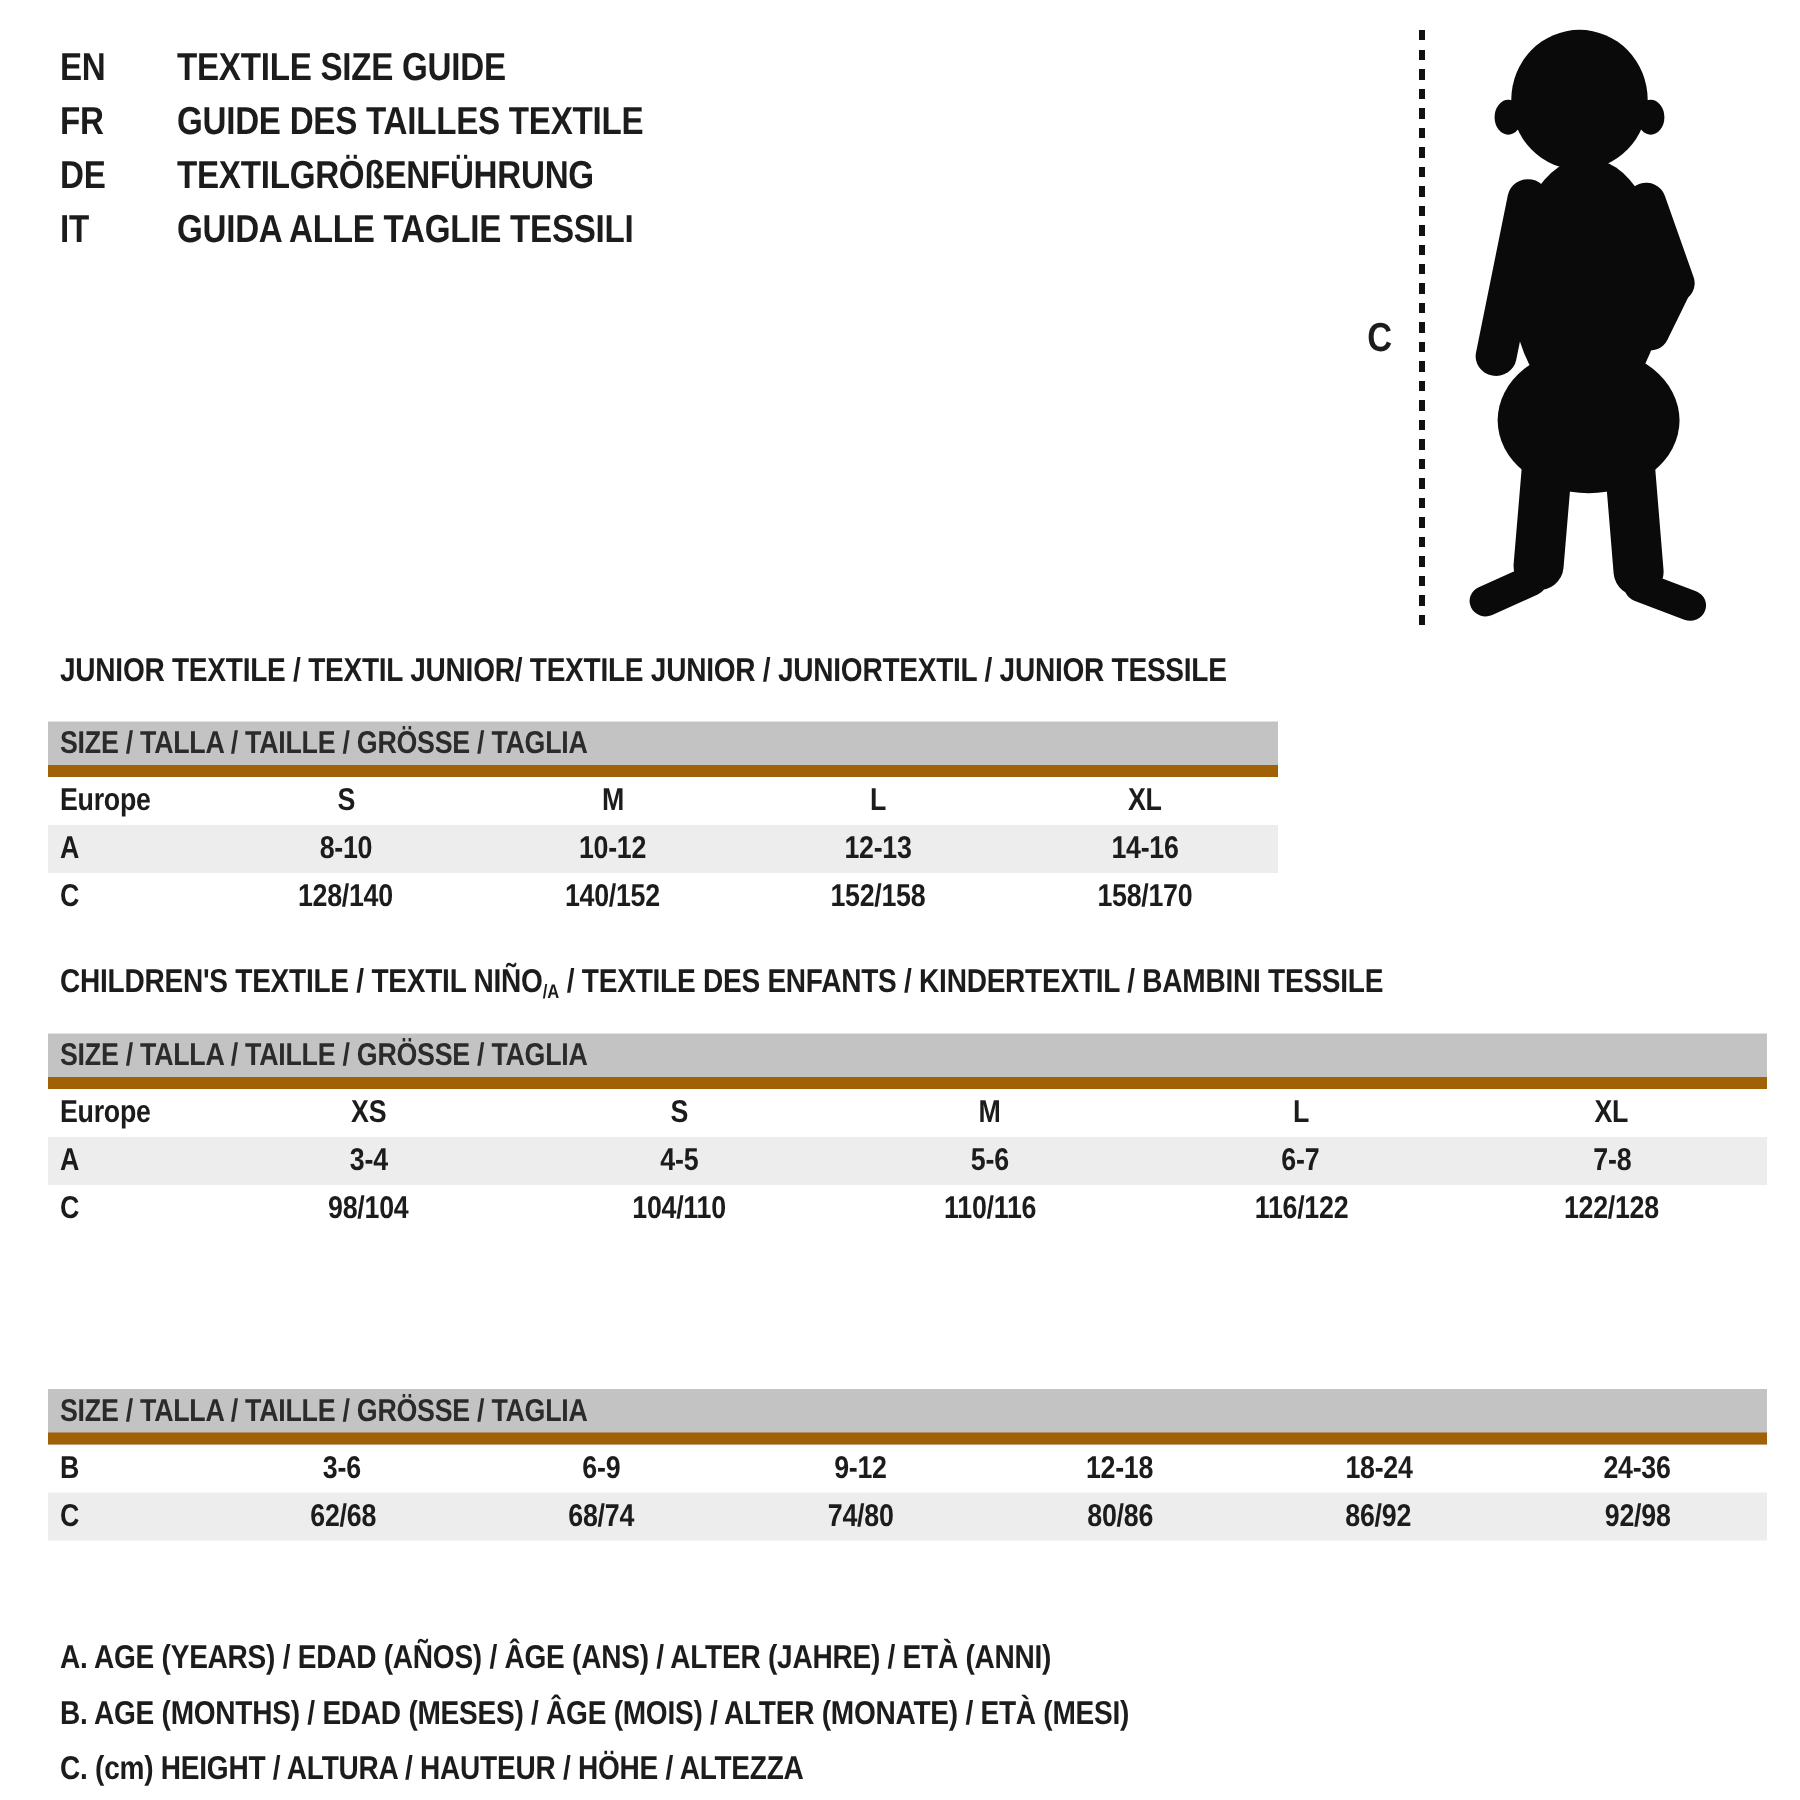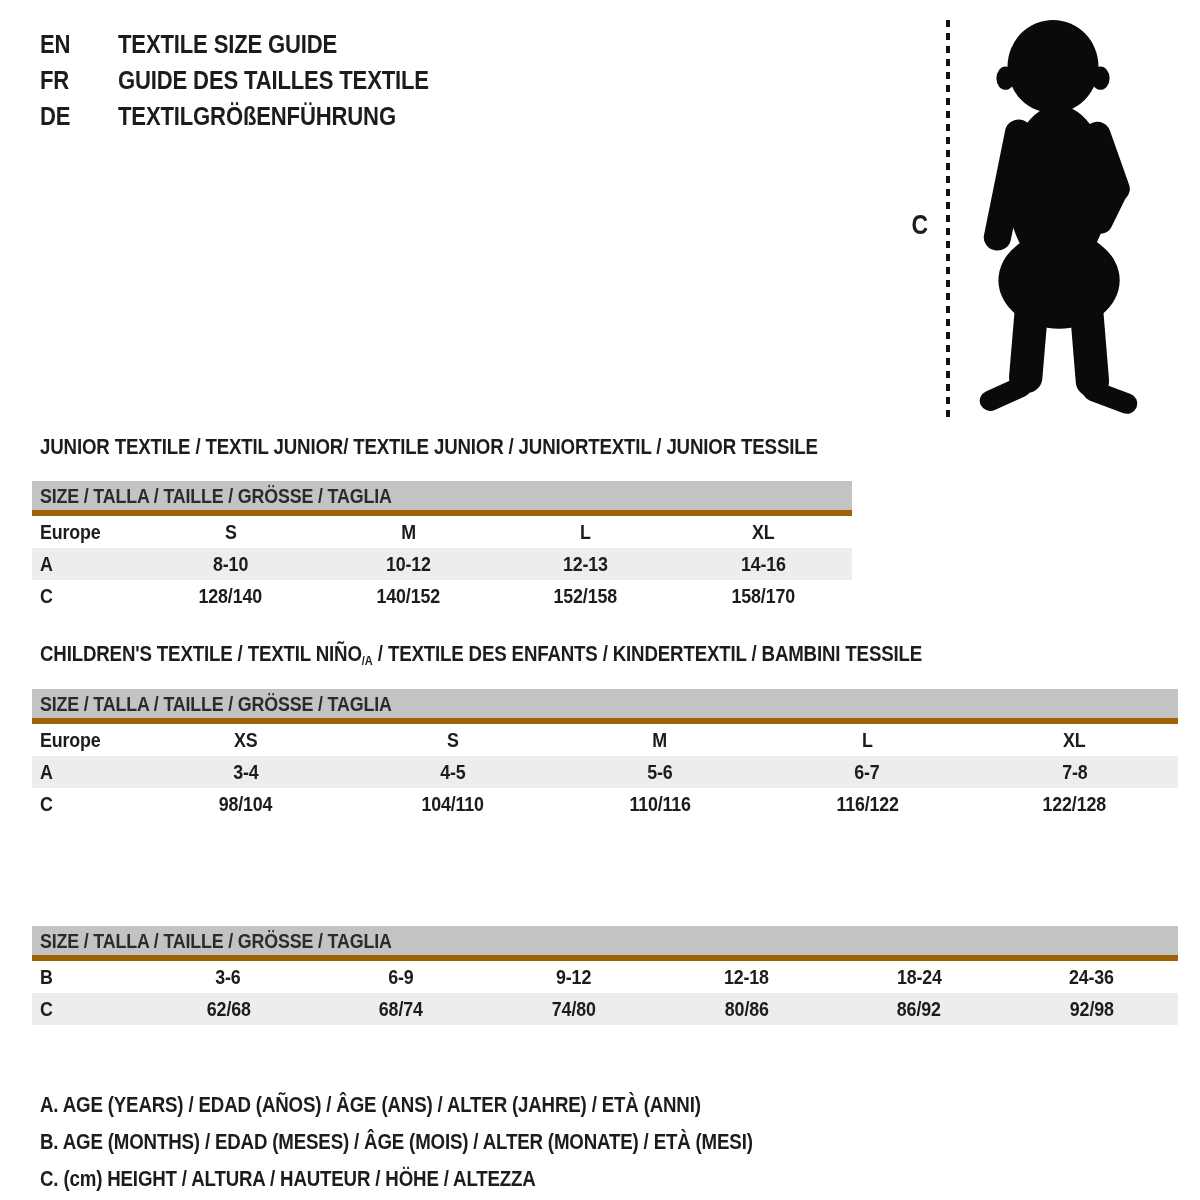--- a/index.html
+++ b/index.html
@@ -20,21 +20,21 @@
   
   .figure{position:absolute;left:898px;top:14px;width:280px;height:414px;}
   .measure-label{position:absolute;left:12px;top:196px;font-size:27px;}
   .dash-line{position:absolute;left:48px;top:6px;width:4px;height:402px;
     background:repeating-linear-gradient(to bottom,#111 0px,#111 7px,transparent 7px,transparent 13px);}
   .baby-svg{position:absolute;left:60px;top:2px;}
 
   
   .section-title{position:absolute;left:40px;font-size:22px;white-space:nowrap;text-decoration:underline;}
   .size-table{position:absolute;left:32px;}
-  .tbl-header{height:29px;background:#c3c3c3;border-bottom:6px solid #a16207;
+  .tbl-header{height:29px;background:#c3c3c3;border-bottom:8px solid #a16207;
     display:flex;align-items:center;padding-left:8px;font-size:21px;color:#2b2b2b;}
   .tbl-row{display:flex;align-items:center;height:32px;font-size:21px;}
   .tbl-row.alt{background:#ededed;}
   .lbl-cell{width:110px;padding-left:8px;box-sizing:border-box;text-align:left;}
   .val-cell{flex:1;text-align:center;}
   .sub-a{font-size:13px;position:relative;top:4px;letter-spacing:0;}
 
   
   .legend{position:absolute;left:40px;top:1074px;margin-top:12px;}
   .legend-line{height:37px;display:flex;align-items:center;font-size:22px;}
@@ -49,20 +49,24 @@
       <span class="lang-code"><span class="cond">EN</span></span>
       <span class="cond">TEXTILE SIZE GUIDE</span>
     </div>
     <div class="lang-row">
       <span class="lang-code"><span class="cond">FR</span></span>
       <span class="cond">GUIDE DES TAILLES TEXTILE</span>
     </div>
     <div class="lang-row">
       <span class="lang-code"><span class="cond">DE</span></span>
       <span class="cond">TEXTILGRÖßENFÜHRUNG</span>
+    </div>
+    <div class="lang-row">
+      <span class="lang-code"><span class="cond">IT</span></span>
+      <span class="cond">GUIDA ALLE TAGLIE TESSILI</span>
     </div>
   </div>
 
   <div class="figure">
     <span class="measure-label"><span class="condc">C</span></span>
     <div class="dash-line"></div>
     <svg class="baby-svg" width="192" height="408" viewBox="0 0 190 420" preserveAspectRatio="none">
       <g fill="#0a0a0a" stroke="#0a0a0a">
         <ellipse cx="94" cy="52" rx="45" ry="48" stroke="none"></ellipse>
         <ellipse cx="47" cy="64" rx="9" ry="12" stroke="none"></ellipse>

